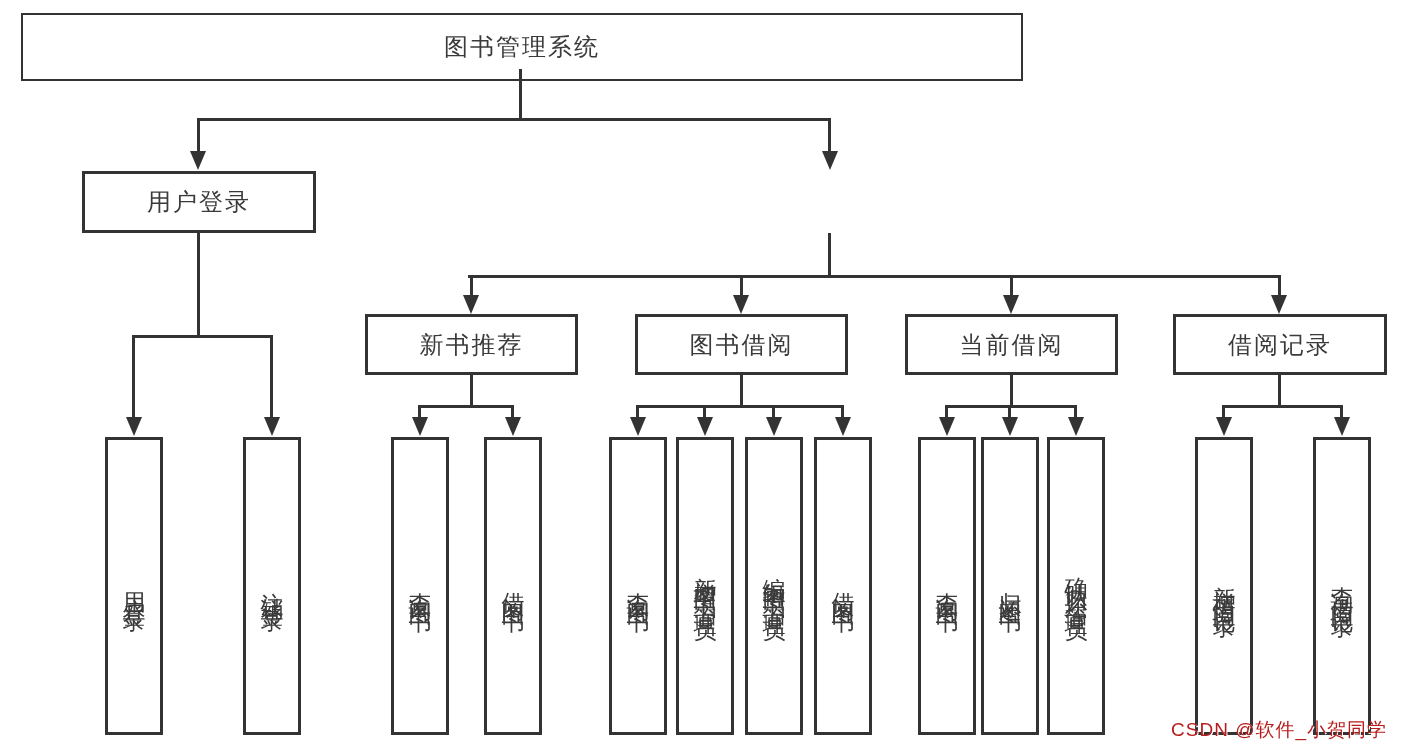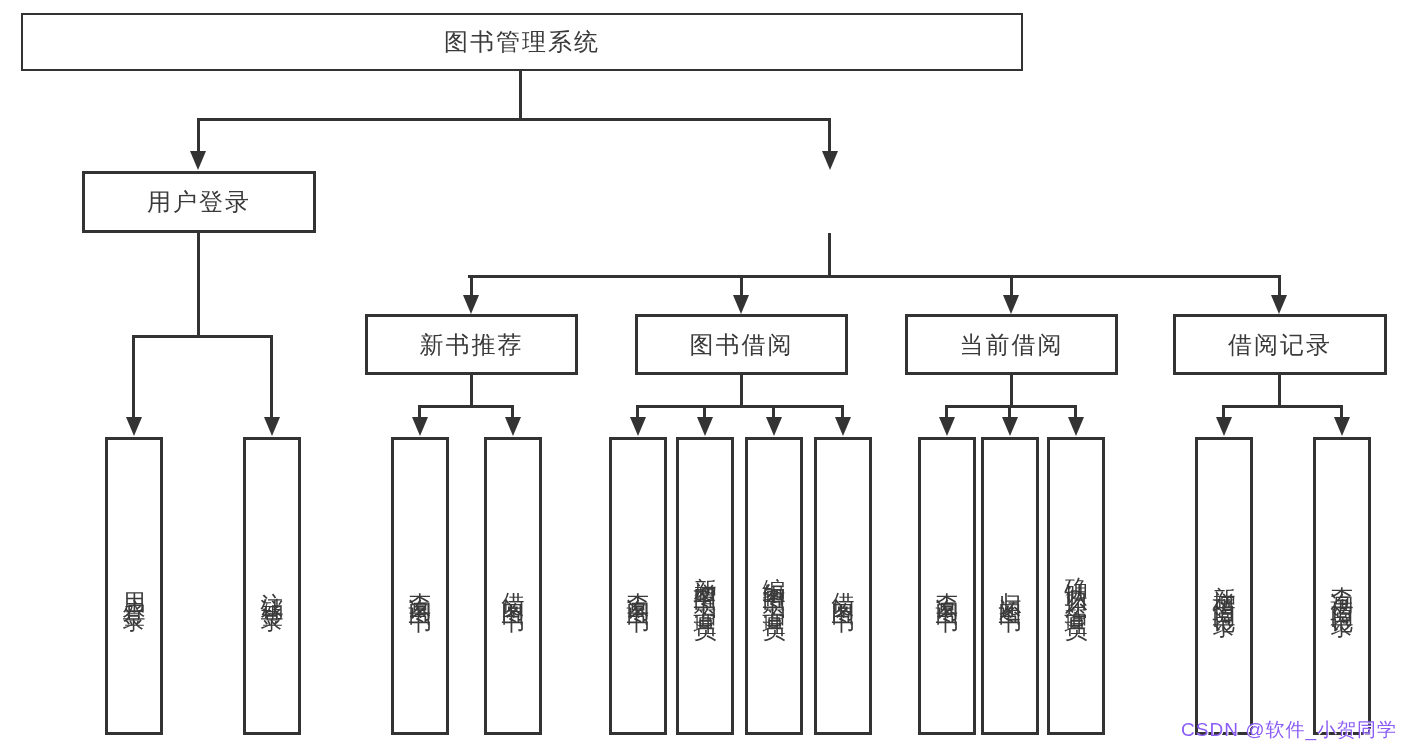--- a/index.html
+++ b/index.html
@@ -60,36 +60,36 @@
   .ah {
     position: absolute;
     width: 0;
     height: 0;
     border-left: 8px solid transparent;
     border-right: 8px solid transparent;
     border-top: 19px solid #333333;
   }
   .watermark {
     position: absolute;
-    right: 8px;
+    right: 18px;
     bottom: 4px;
     font-size: 19px;
-    color: #8b5cf6;
+    color: #b91c1c;
     letter-spacing: 1px;
     text-shadow: 1px 1px 0 #ffffff;
     z-index: 10;
     white-space: nowrap;
   }
 </style>
 </head>
 <body>
 
 <div id="stage">
 
-  <div class="hbox root" style="left:21px;top:13px;width:1002px;height:58px">
+  <div class="hbox root" style="left:21px;top:13px;width:1002px;height:68px">
     <span>图书管理系统</span>
   </div>
 
   <div class="ln" style="left:519px;top:69px;width:3px;height:50px"></div>
   <div class="ln" style="left:197px;top:118px;width:634px;height:3px"></div>
   <div class="ln" style="left:197px;top:118px;width:3px;height:35px"></div>
   <div class="ln" style="left:828px;top:118px;width:3px;height:35px"></div>
   <div class="ah" style="left:190px;top:151px"></div>
   <div class="ah" style="left:822px;top:151px"></div>
 

